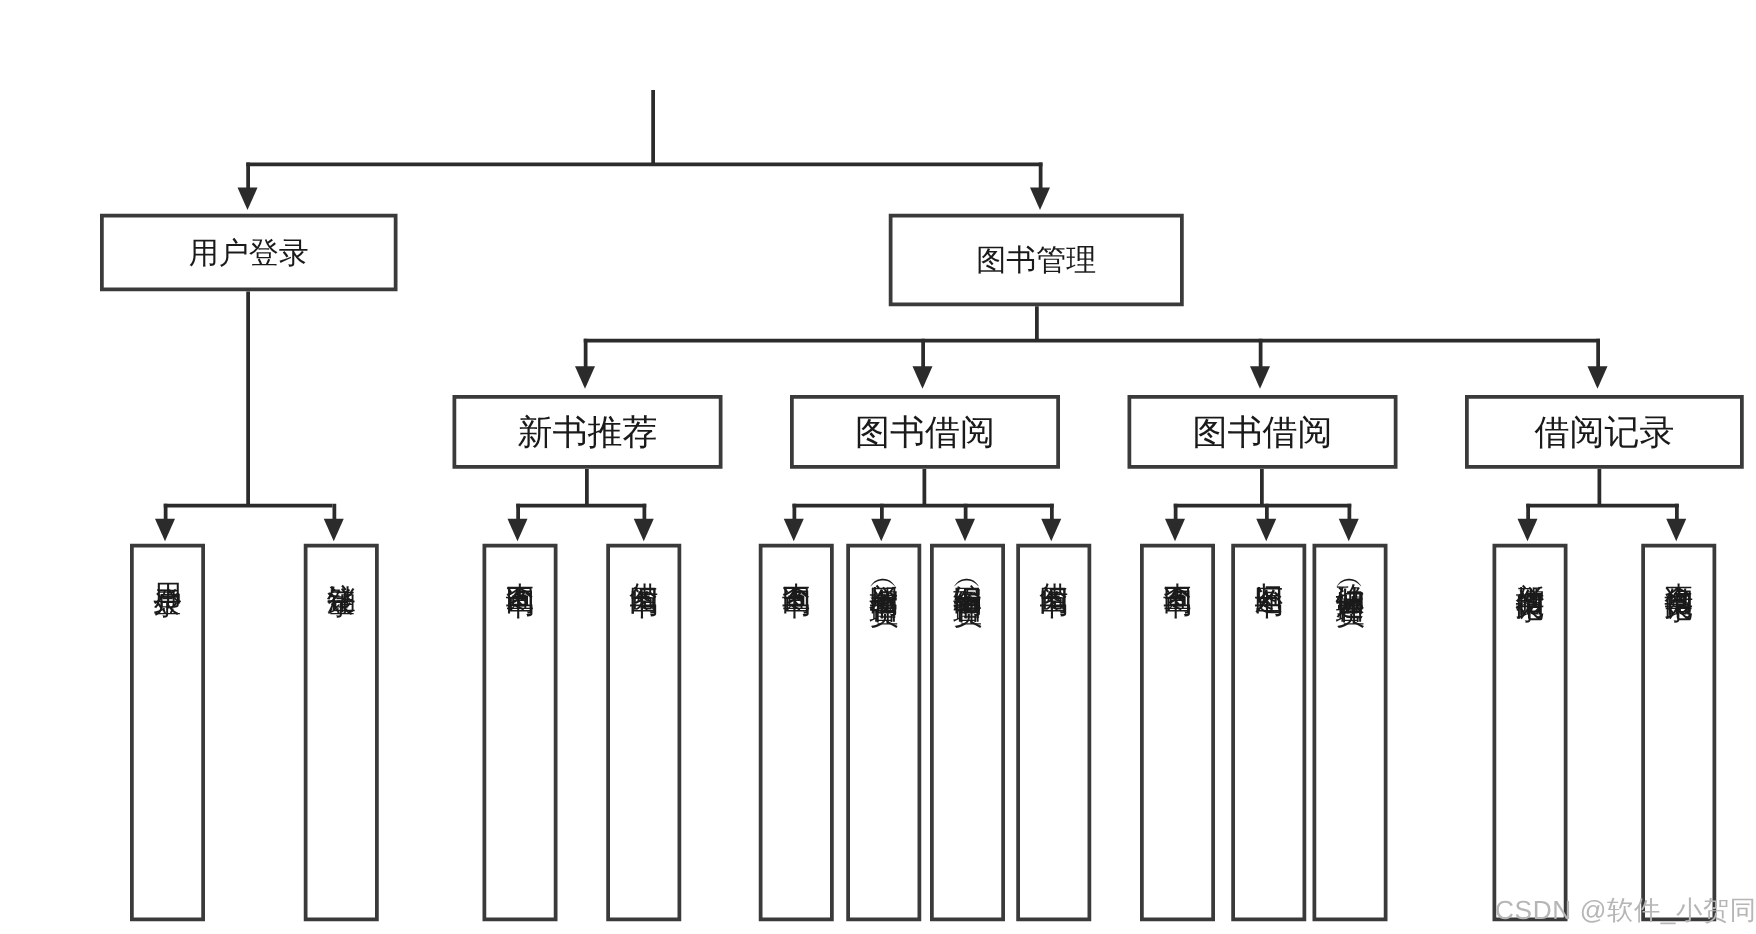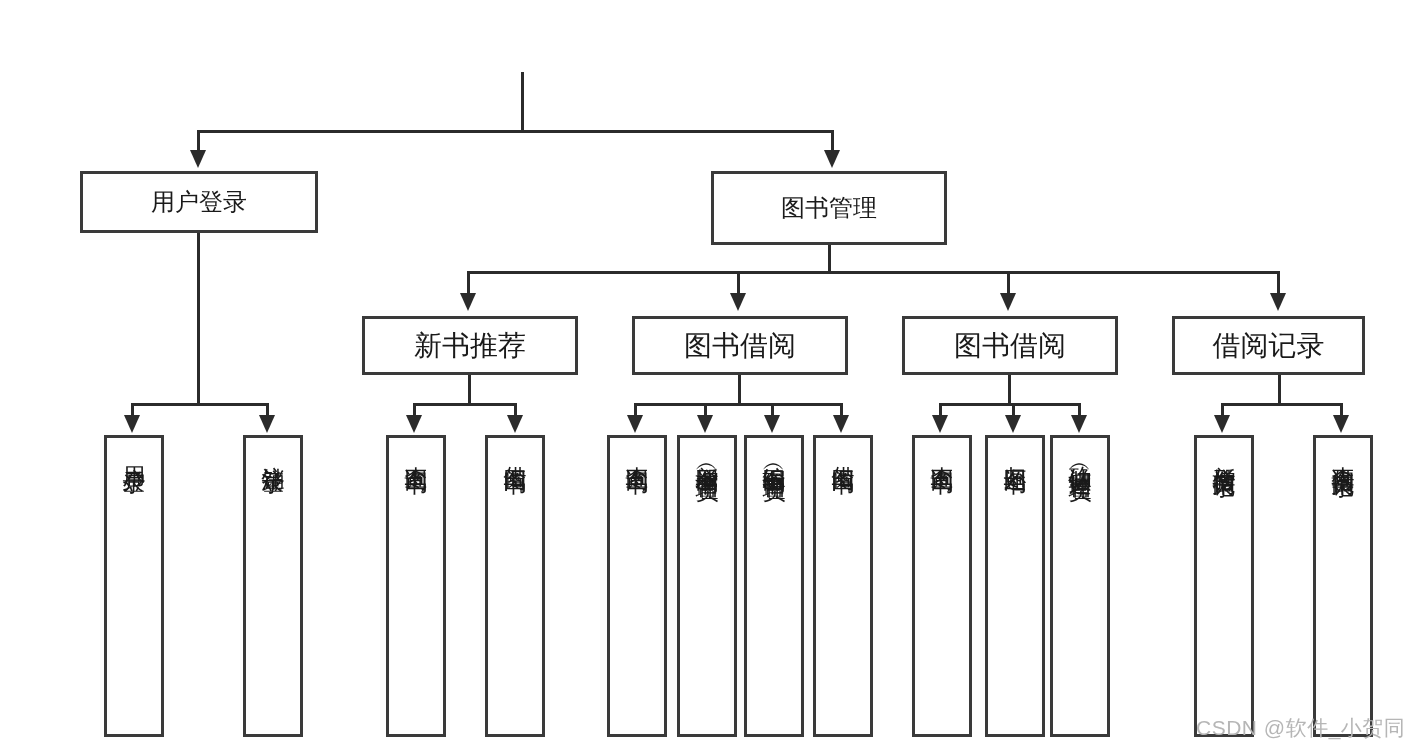--- a/index.html
+++ b/index.html
@@ -157,21 +157,21 @@
 
   <div class="node lvl3" style="left:362px; top:316px; width:216px; height:59px;">
     <span>新书推荐</span>
   </div>
   <div class="node lvl3" style="left:632px; top:316px; width:216px; height:59px;">
     <span>图书借阅</span>
   </div>
   <div class="node lvl3" style="left:902px; top:316px; width:216px; height:59px;">
     <span>图书借阅</span>
   </div>
-  <div class="node lvl3" style="left:1172px; top:316px; width:193px; height:59px;">
+  <div class="node lvl3" style="left:1172px; top:316px; width:223px; height:59px;">
     <span>借阅记录</span>
   </div>
 
   <div class="node leaf" style="left:104px; top:435px; width:60px; height:302px;">
     <span class="vtext">用户登录</span>
   </div>
   <div class="node leaf" style="left:243px; top:435px; width:60px; height:302px;">
     <span class="vtext">注销登录</span>
   </div>
   <div class="node leaf" style="left:386px; top:435px; width:60px; height:302px;">

